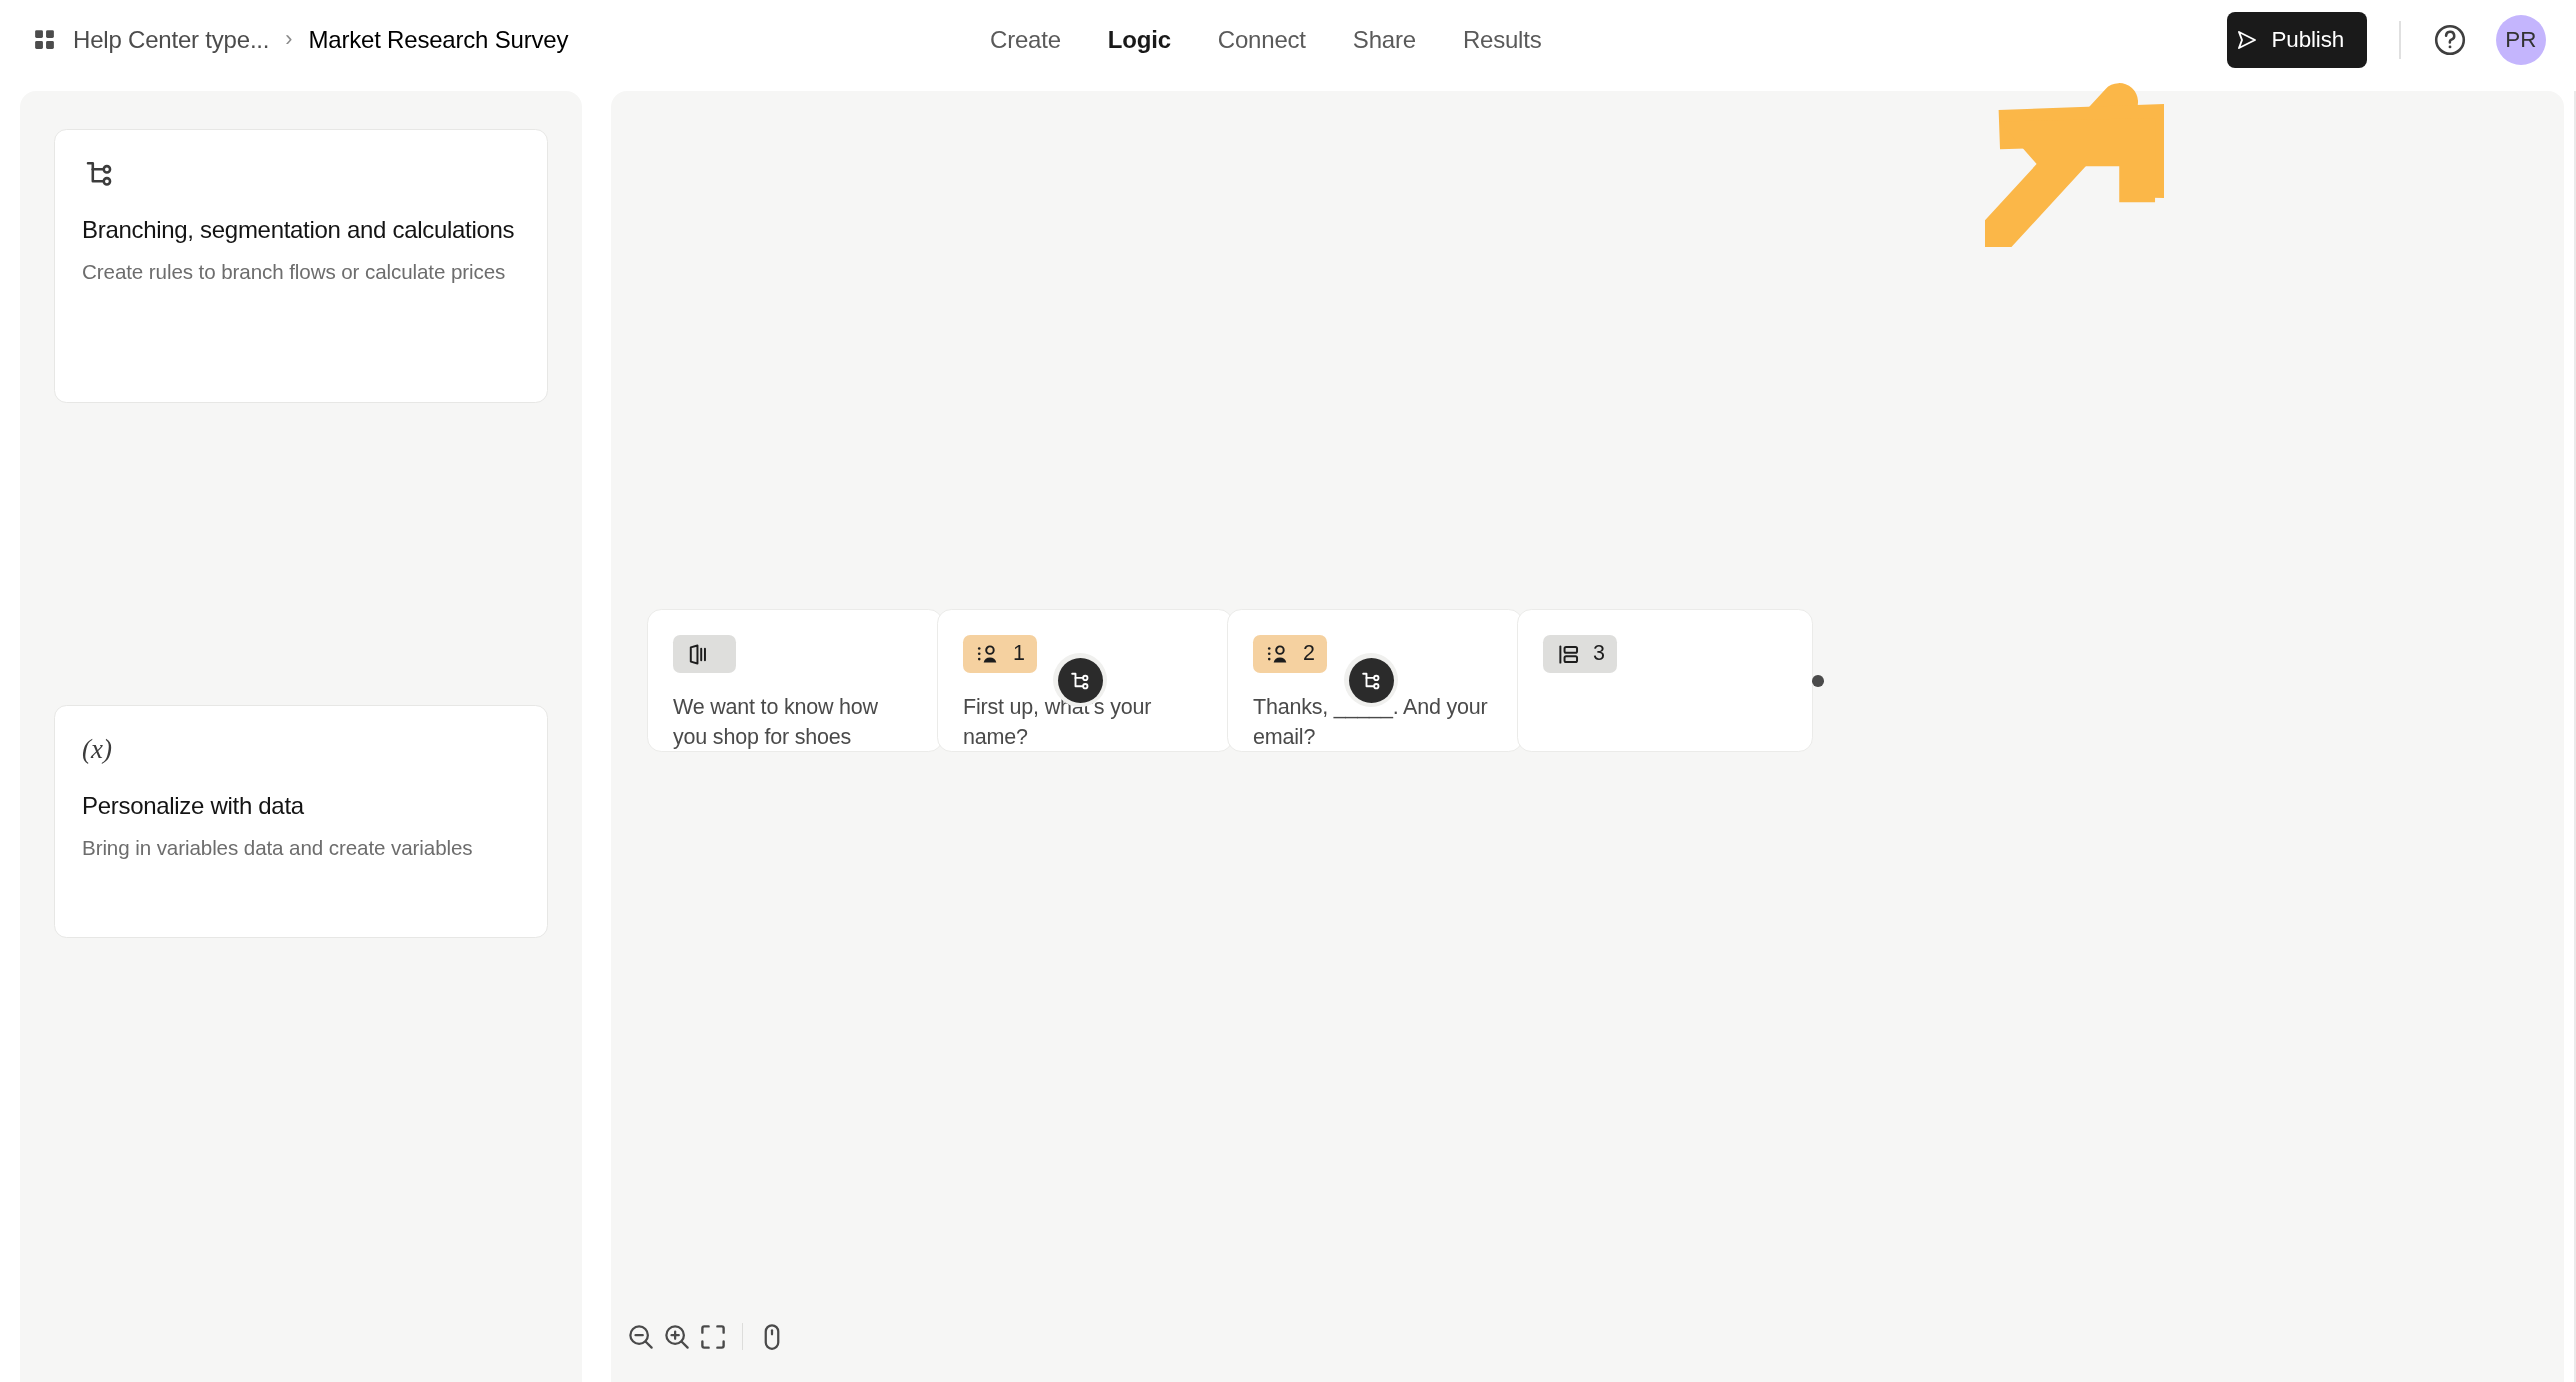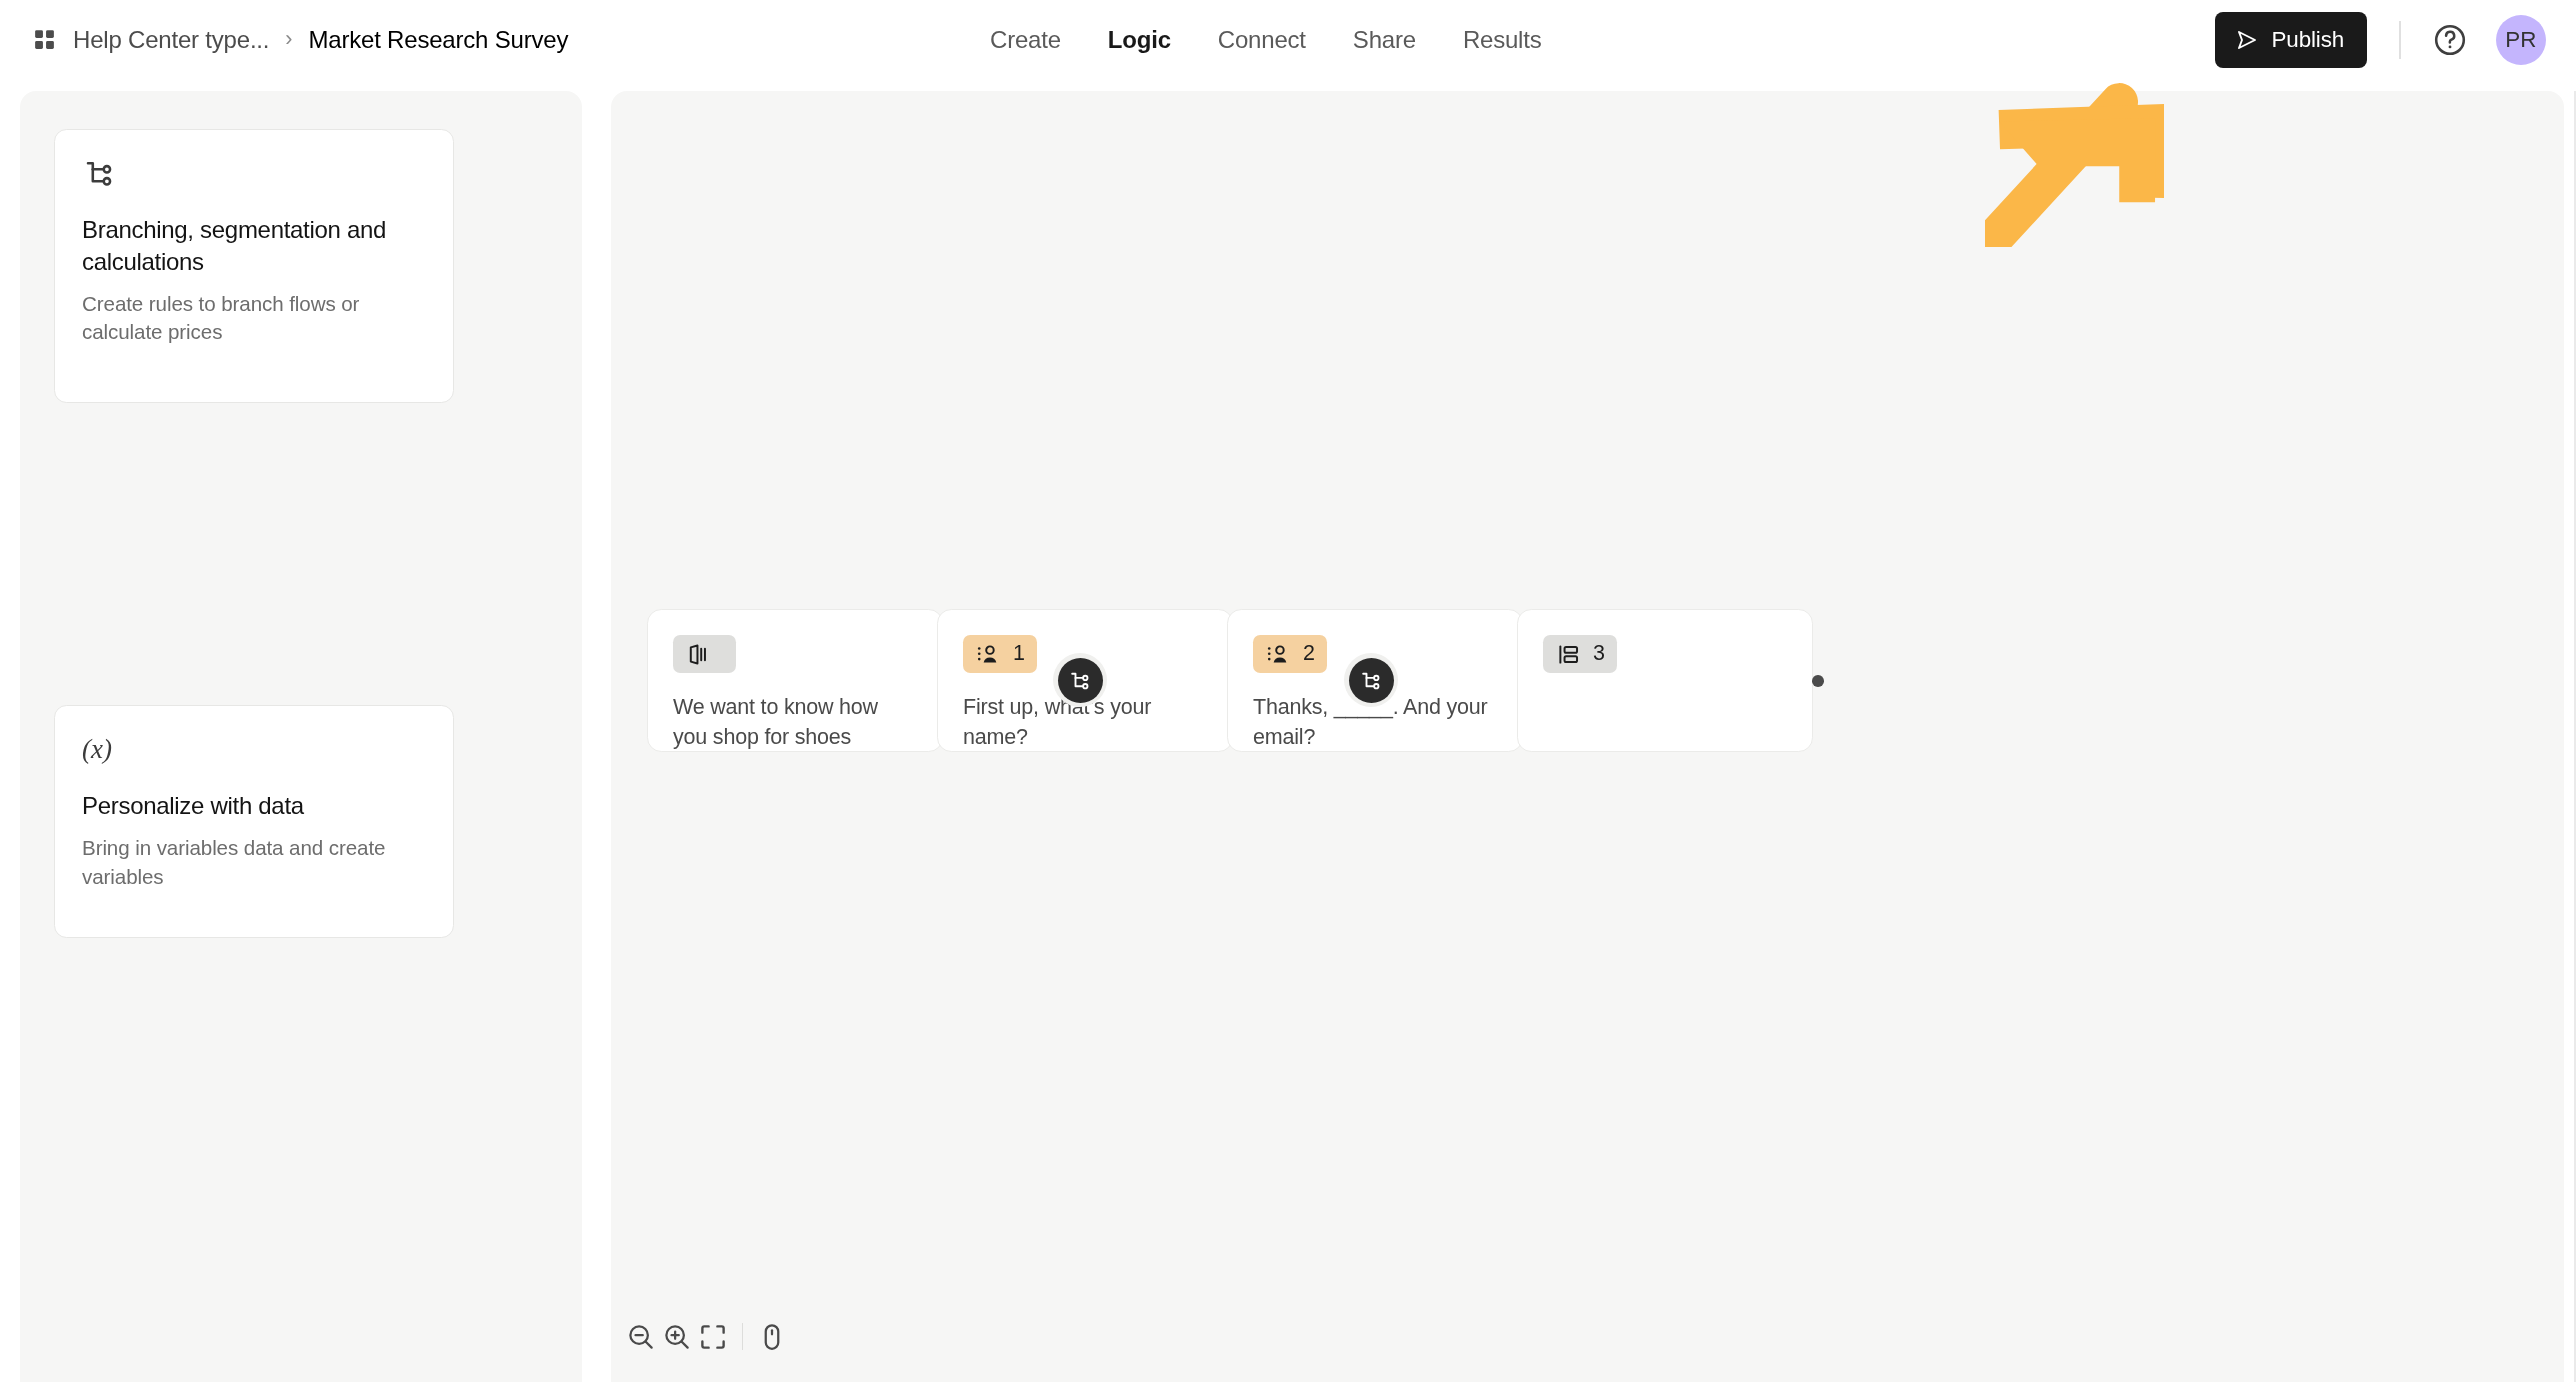--- a/index.html
+++ b/index.html
@@ -43,21 +43,21 @@
   }
   .nav-tab.active { color: #191919; font-weight: bold; }
 
   .header-right {
     position: absolute; right: 30px; top: 0; height: 79px;
     display: flex; align-items: center; gap: 0;
   }
   .publish-btn {
     height: 56px; background: #1a1a1a; color: #ffffff;
     border-radius: 8px; display: flex; align-items: center;
-    gap: 12.5px; padding: 0 23px 0 20px; cursor: pointer;
+    gap: 12.5px; padding: 0 23px 0 8px; cursor: pointer;
     border: none; font-size: 22.4px; letter-spacing: -0.1px;
   }
   .send-icon { width: 24px; height: 24px; display: block; }
   .hdr-divider {
     width: 1.8px; height: 38px; background: #e0e0e0;
     margin: 0 29px 0 32px;
   }
   .help-btn {
     width: 39px; height: 39px; cursor: pointer;
     display: flex; align-items: center; justify-content: center;
@@ -72,21 +72,21 @@
 
   
   .sidebar {
     position: absolute; left: 20px; top: 91px;
     width: 562px; height: 1292px;
     background: #f6f6f5;
     border-radius: 16px 16px 0 0;
     padding: 0;
   }
   .lo-card {
-    position: absolute; left: 34px; width: 400px;
+    position: absolute; left: 34px; width: 494px;
     background: #ffffff; border: 0.9px solid #e7e7e5;
     border-radius: 12.5px; padding: 25px 27px 27px 27px;
     cursor: pointer;
   }
   .lo-card.c1 { top: 38px; height: 274px; }
   .lo-card.c2 { top: 340px; height: 247px; }
   .lo-card.c3 { top: 614px; height: 233px; }
   .lo-icon { height: 36px; margin-bottom: 23px; display: block; }
   .lo-title {
     font-size: 24px; color: #141414; line-height: 1.32;

